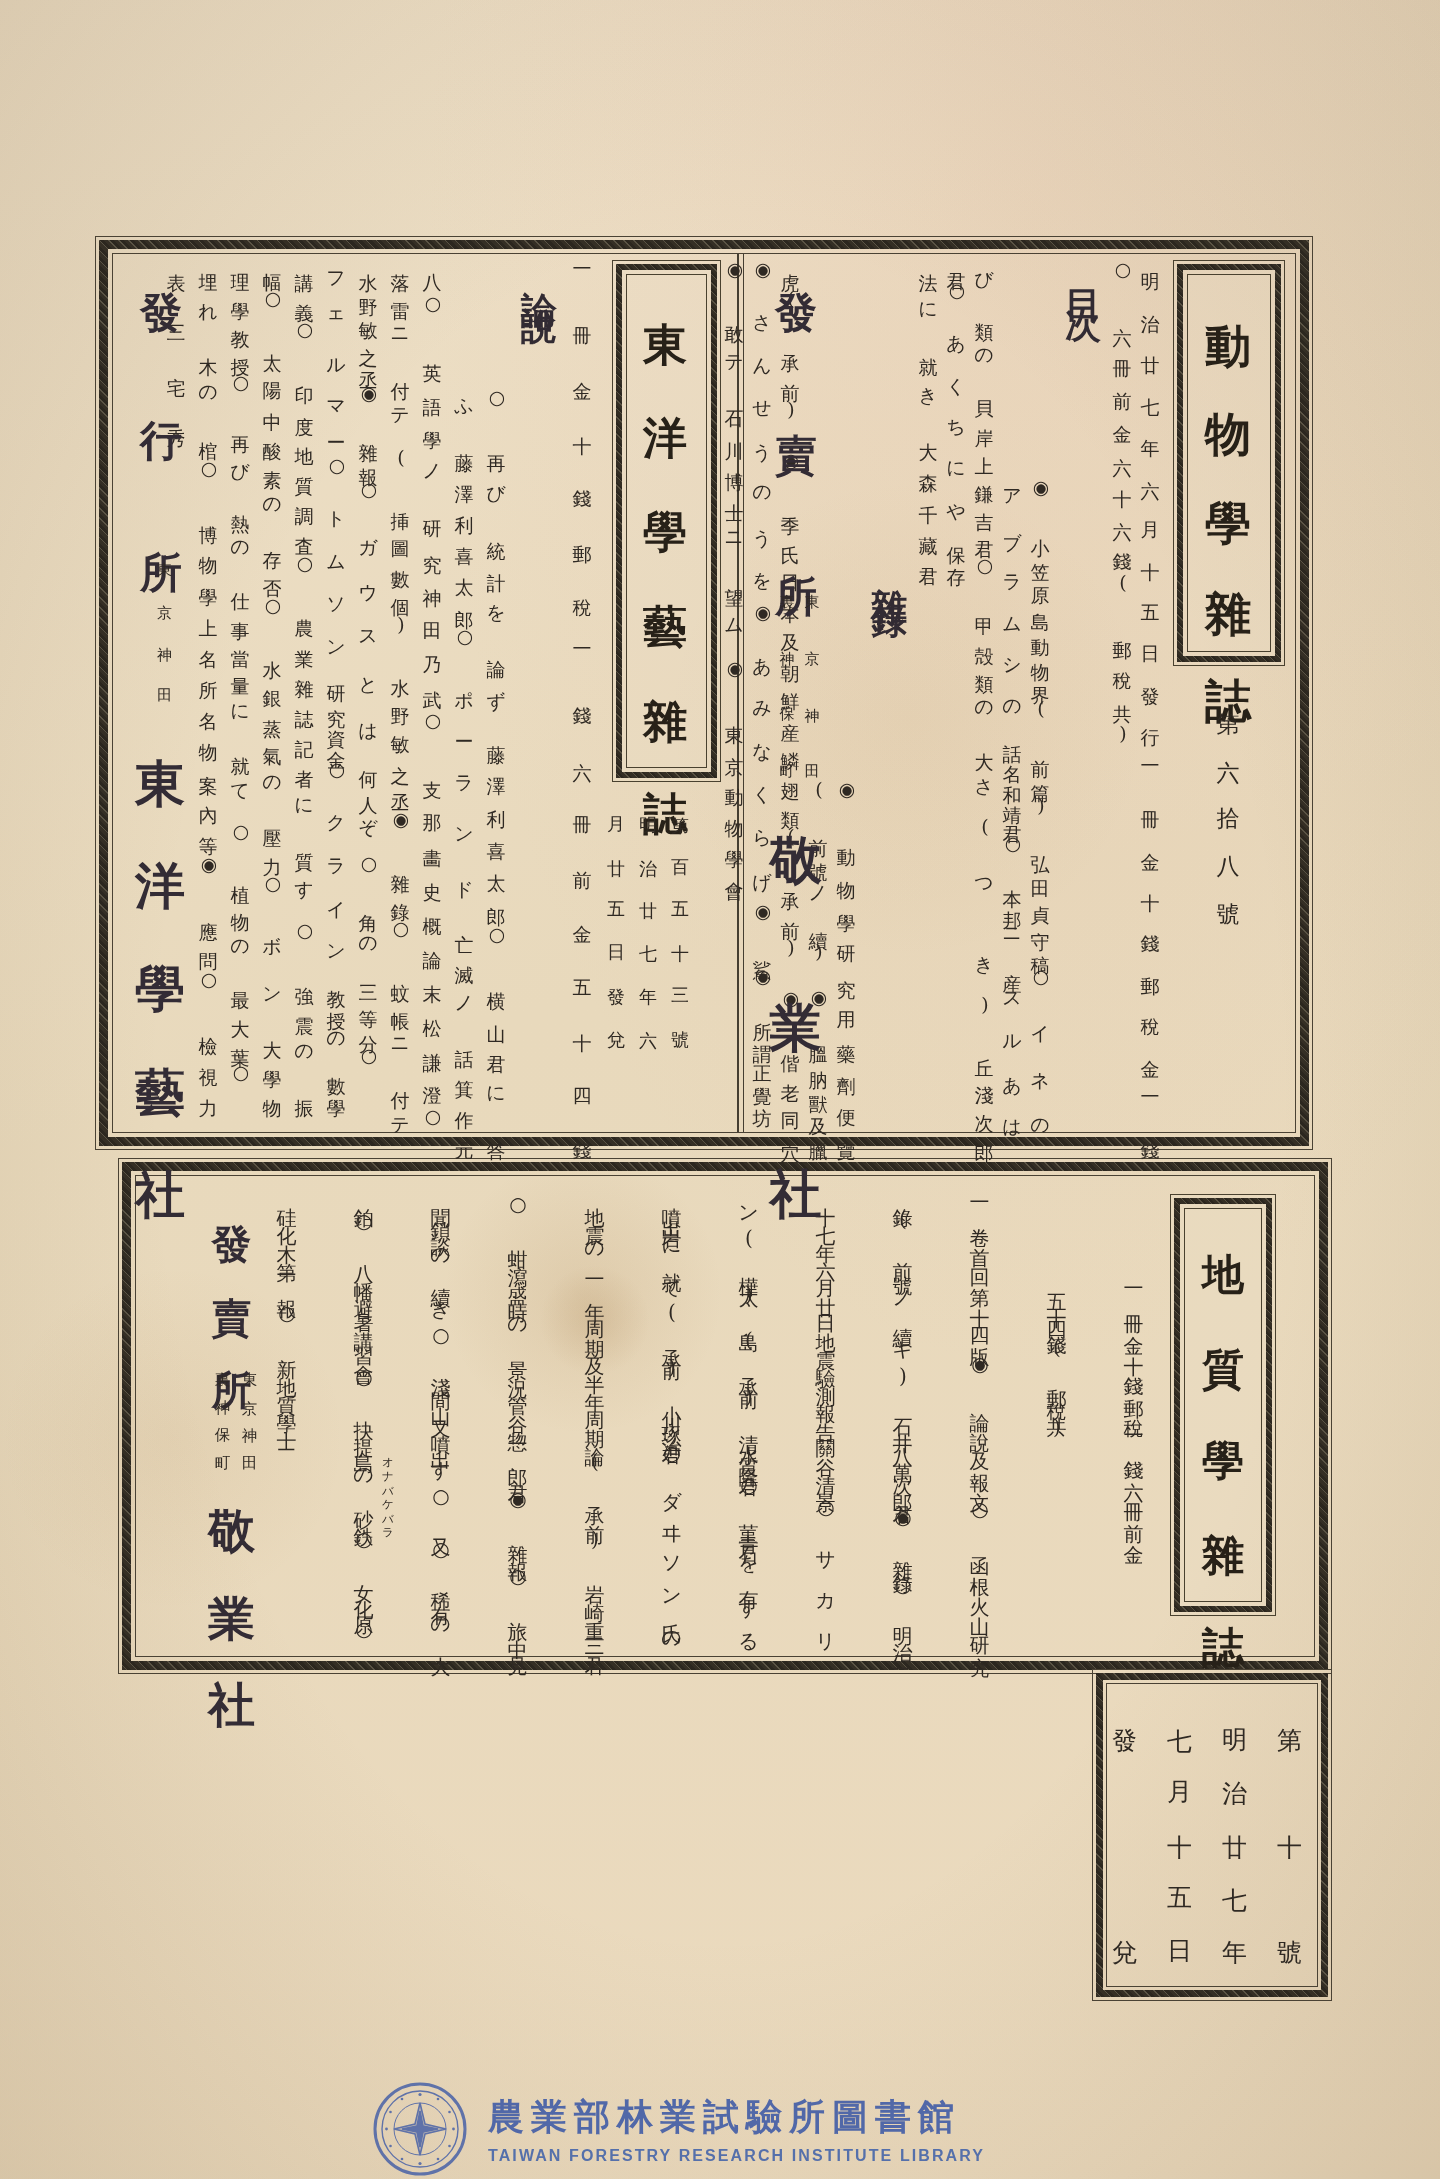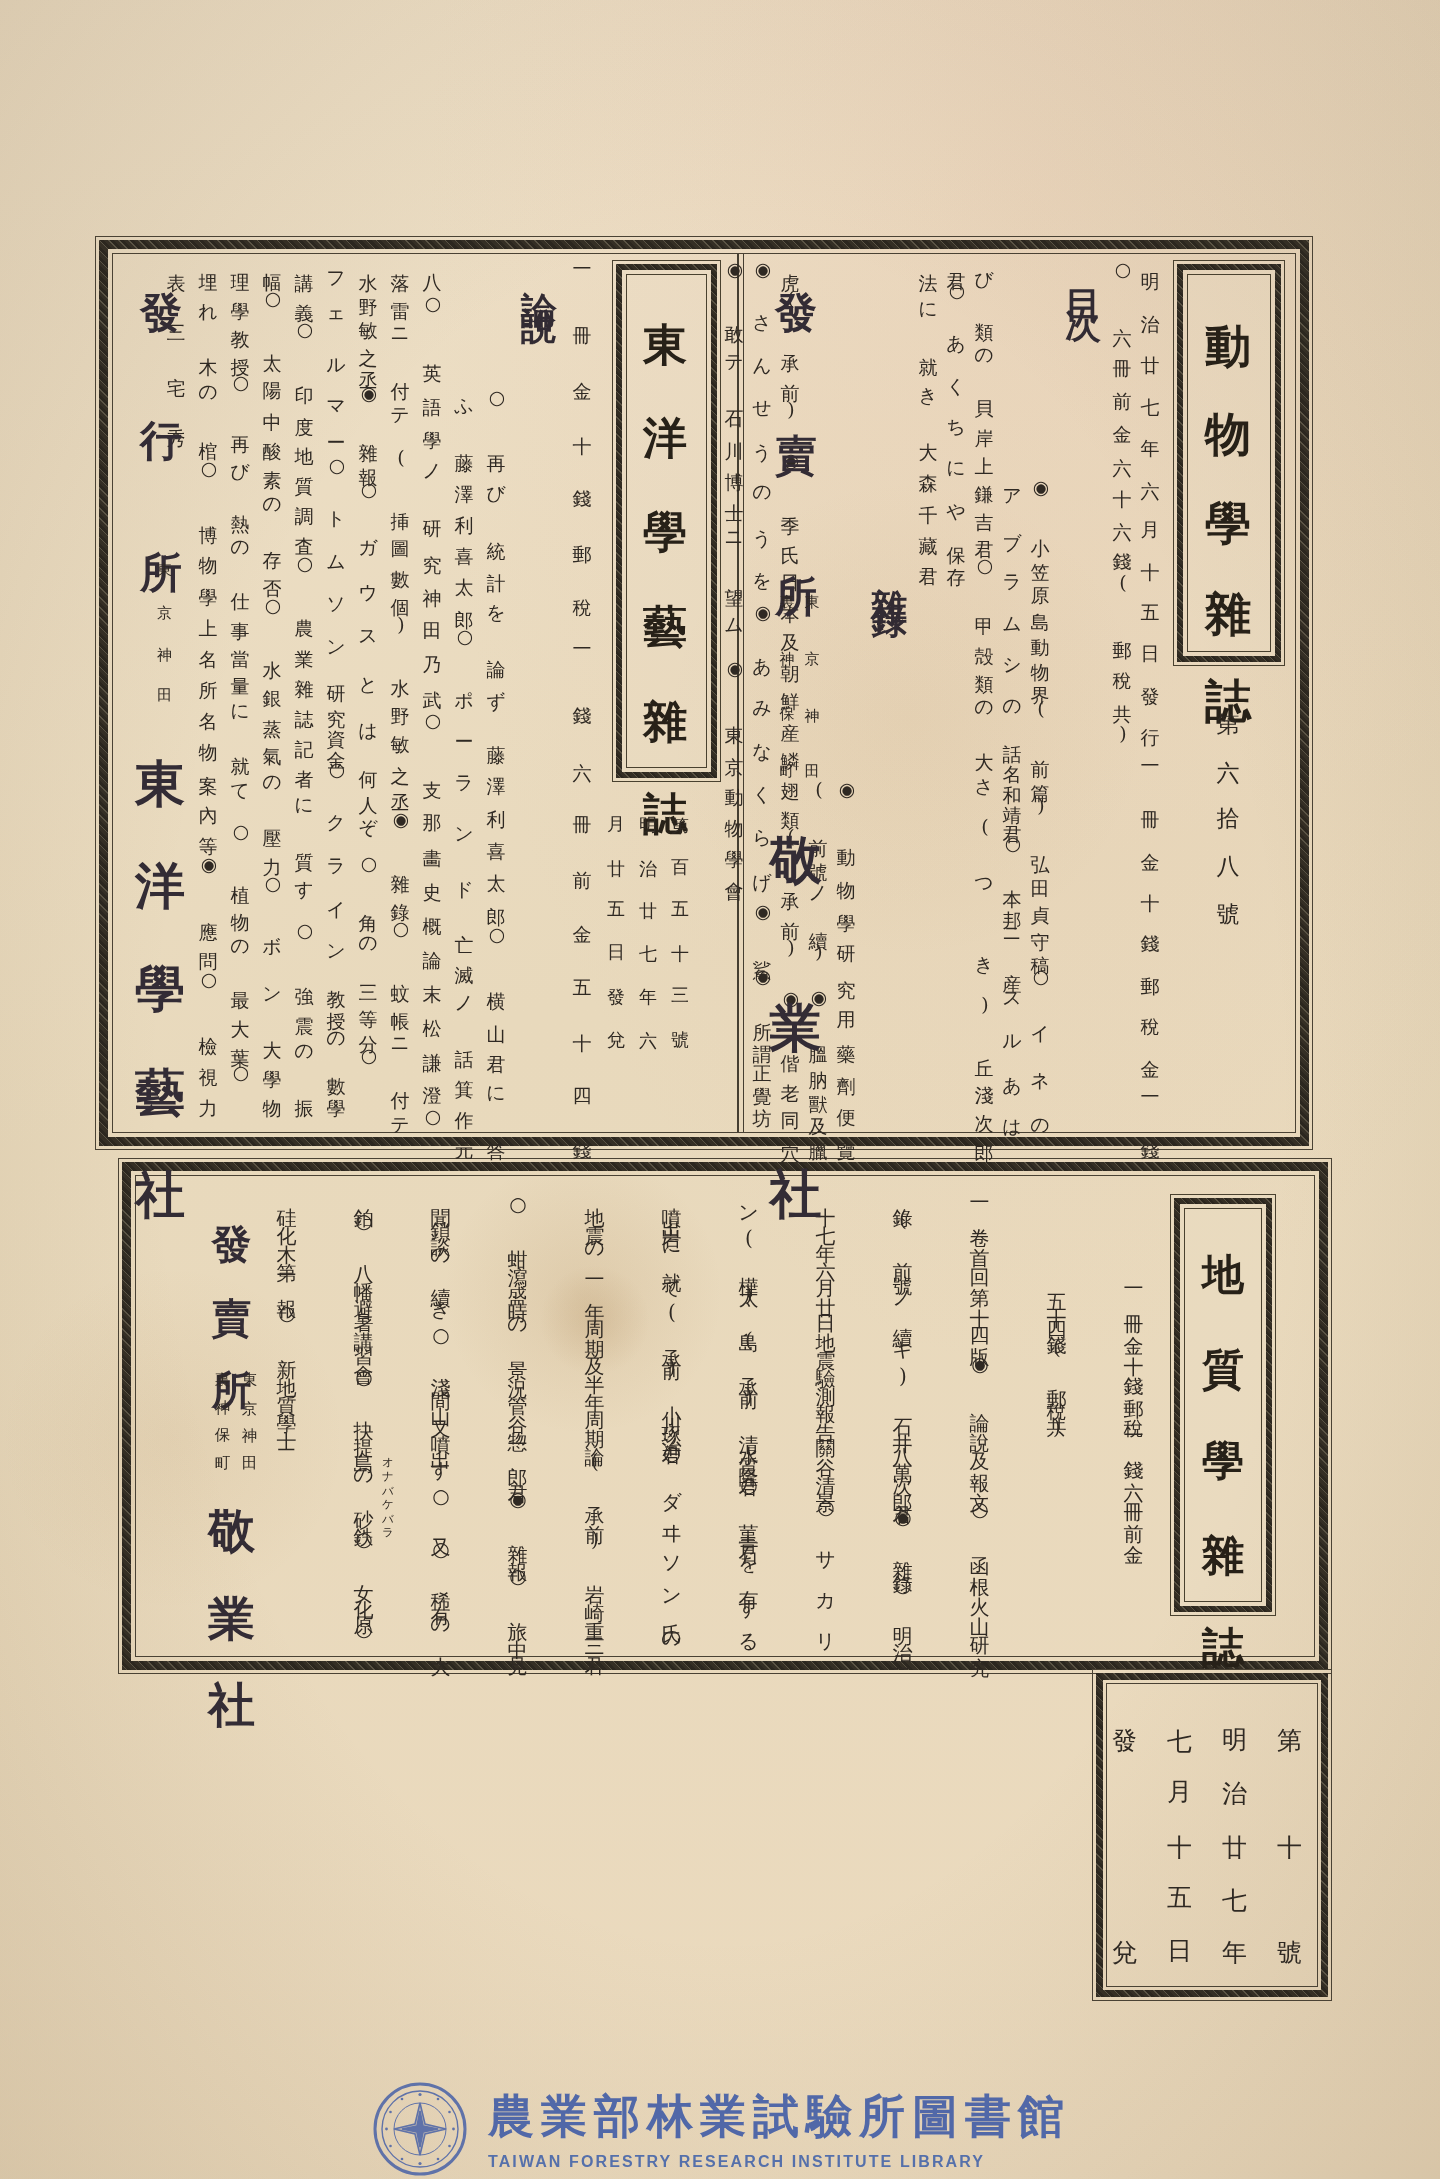--- a/index.html
+++ b/index.html
@@ -83,21 +83,21 @@
   .ag-addr .vcol{font-size:15px;height:100%;margin-left:6px;letter-spacing:2px;}
   .je .ag-addr{margin-top:22px;height:86px;}
   .je .ag-addr .vcol{font-size:15.5px;}
   .ag-name{margin-top:40px;font-size:52px;height:330px;}
   .jg .ag-name{font-size:50px;height:448px;margin-top:40px;}
   .je .ag-name{margin-top:26px;font-size:47px;height:172px;}
   
   #stamp{position:absolute;left:372px;top:2078px;width:720px;height:101px;display:flex;
     align-items:center;gap:20px;z-index:4;}
   #stamp .txt{display:flex;flex-direction:column;gap:5px;}
-  .stamp-jp{font-size:46px;letter-spacing:7px;color:#5168a8;font-weight:bold;}
+  .stamp-jp{font-size:36px;letter-spacing:7px;color:#5168a8;font-weight:bold;}
   .stamp-en{font-family:"Liberation Sans",sans-serif;font-size:16px;letter-spacing:2.1px;
     color:#5570ab;font-weight:bold;}
 </style>
 </head>
 <body>
 
 <div class="page">
 
   <div class="panel" id="top-panel"></div>
   <div class="divider"></div>

